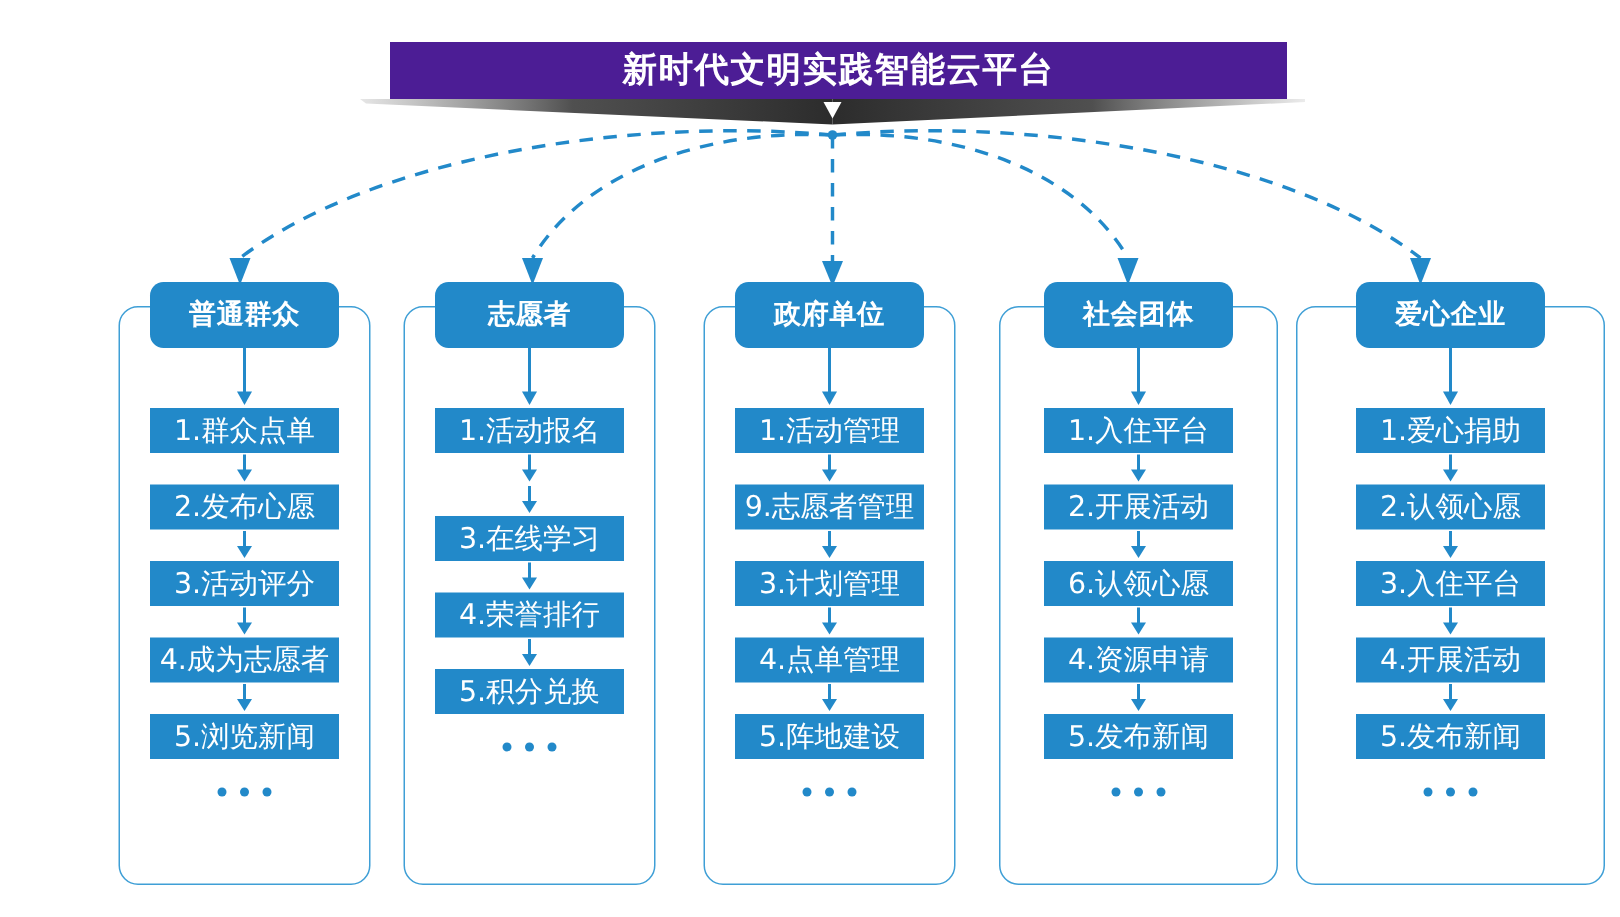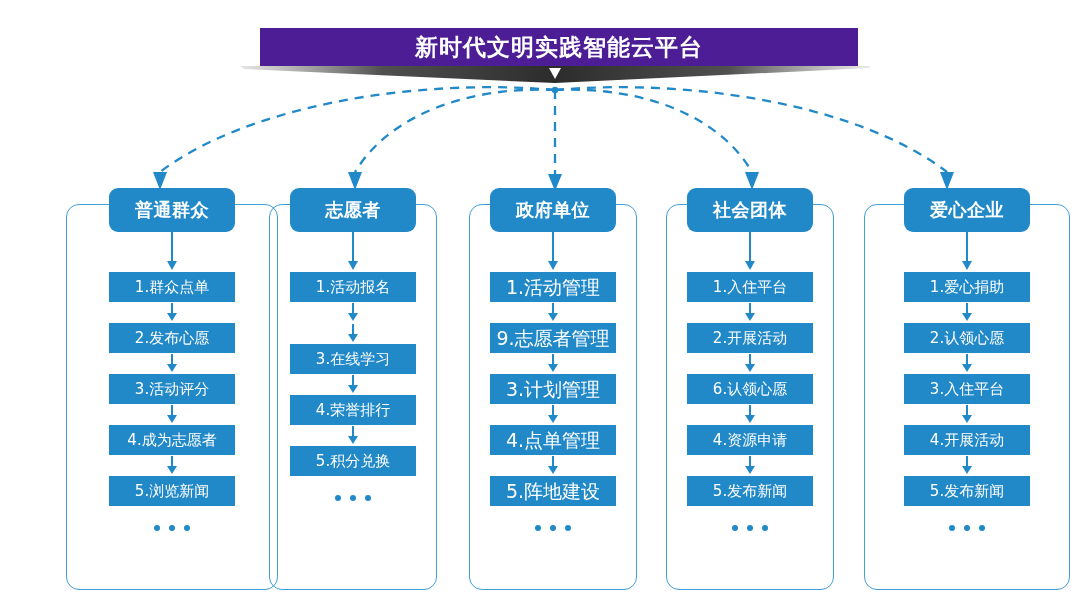--- a/index.html
+++ b/index.html
@@ -72,24 +72,24 @@
     height: 611px;
     z-index: 5;
   }
 
   .column {
     position: absolute;
     top: 204px;
     width: 168px;
     height: 386px;
   }
-  .col-0 { left: 66px; padding-left: 44px; }
+  .col-0 { left: 79px; }
   .col-1 { left: 269px; }
   .col-2 { left: 469px; }
-  .col-3 { left: 666px; }
+  .col-3 { left: 666px; padding-left: 18px; }
   .col-4 { left: 864px; padding-left: 38px; }
 
   .column-frame {
     position: absolute;
     left: 0;
     top: 0;
     width: 100%;
     height: 100%;
     box-sizing: border-box;
     border: 1.6px solid #3f9fd6;
@@ -178,21 +178,21 @@
 
   .item-box {
     width: 126px;
     height: 30px;
     background: #2289c9;
     display: flex;
     align-items: center;
     justify-content: center;
   }
   .item-label {
-    font-size: 15px;
+    font-size: 19px;
     color: #ffffff;
     line-height: 1;
     white-space: nowrap;
   }
   .col-2 .item-label { font-size: 19px; }
 
   .ellipsis {
     margin-top: 17px;
     display: flex;
     gap: 9px;

